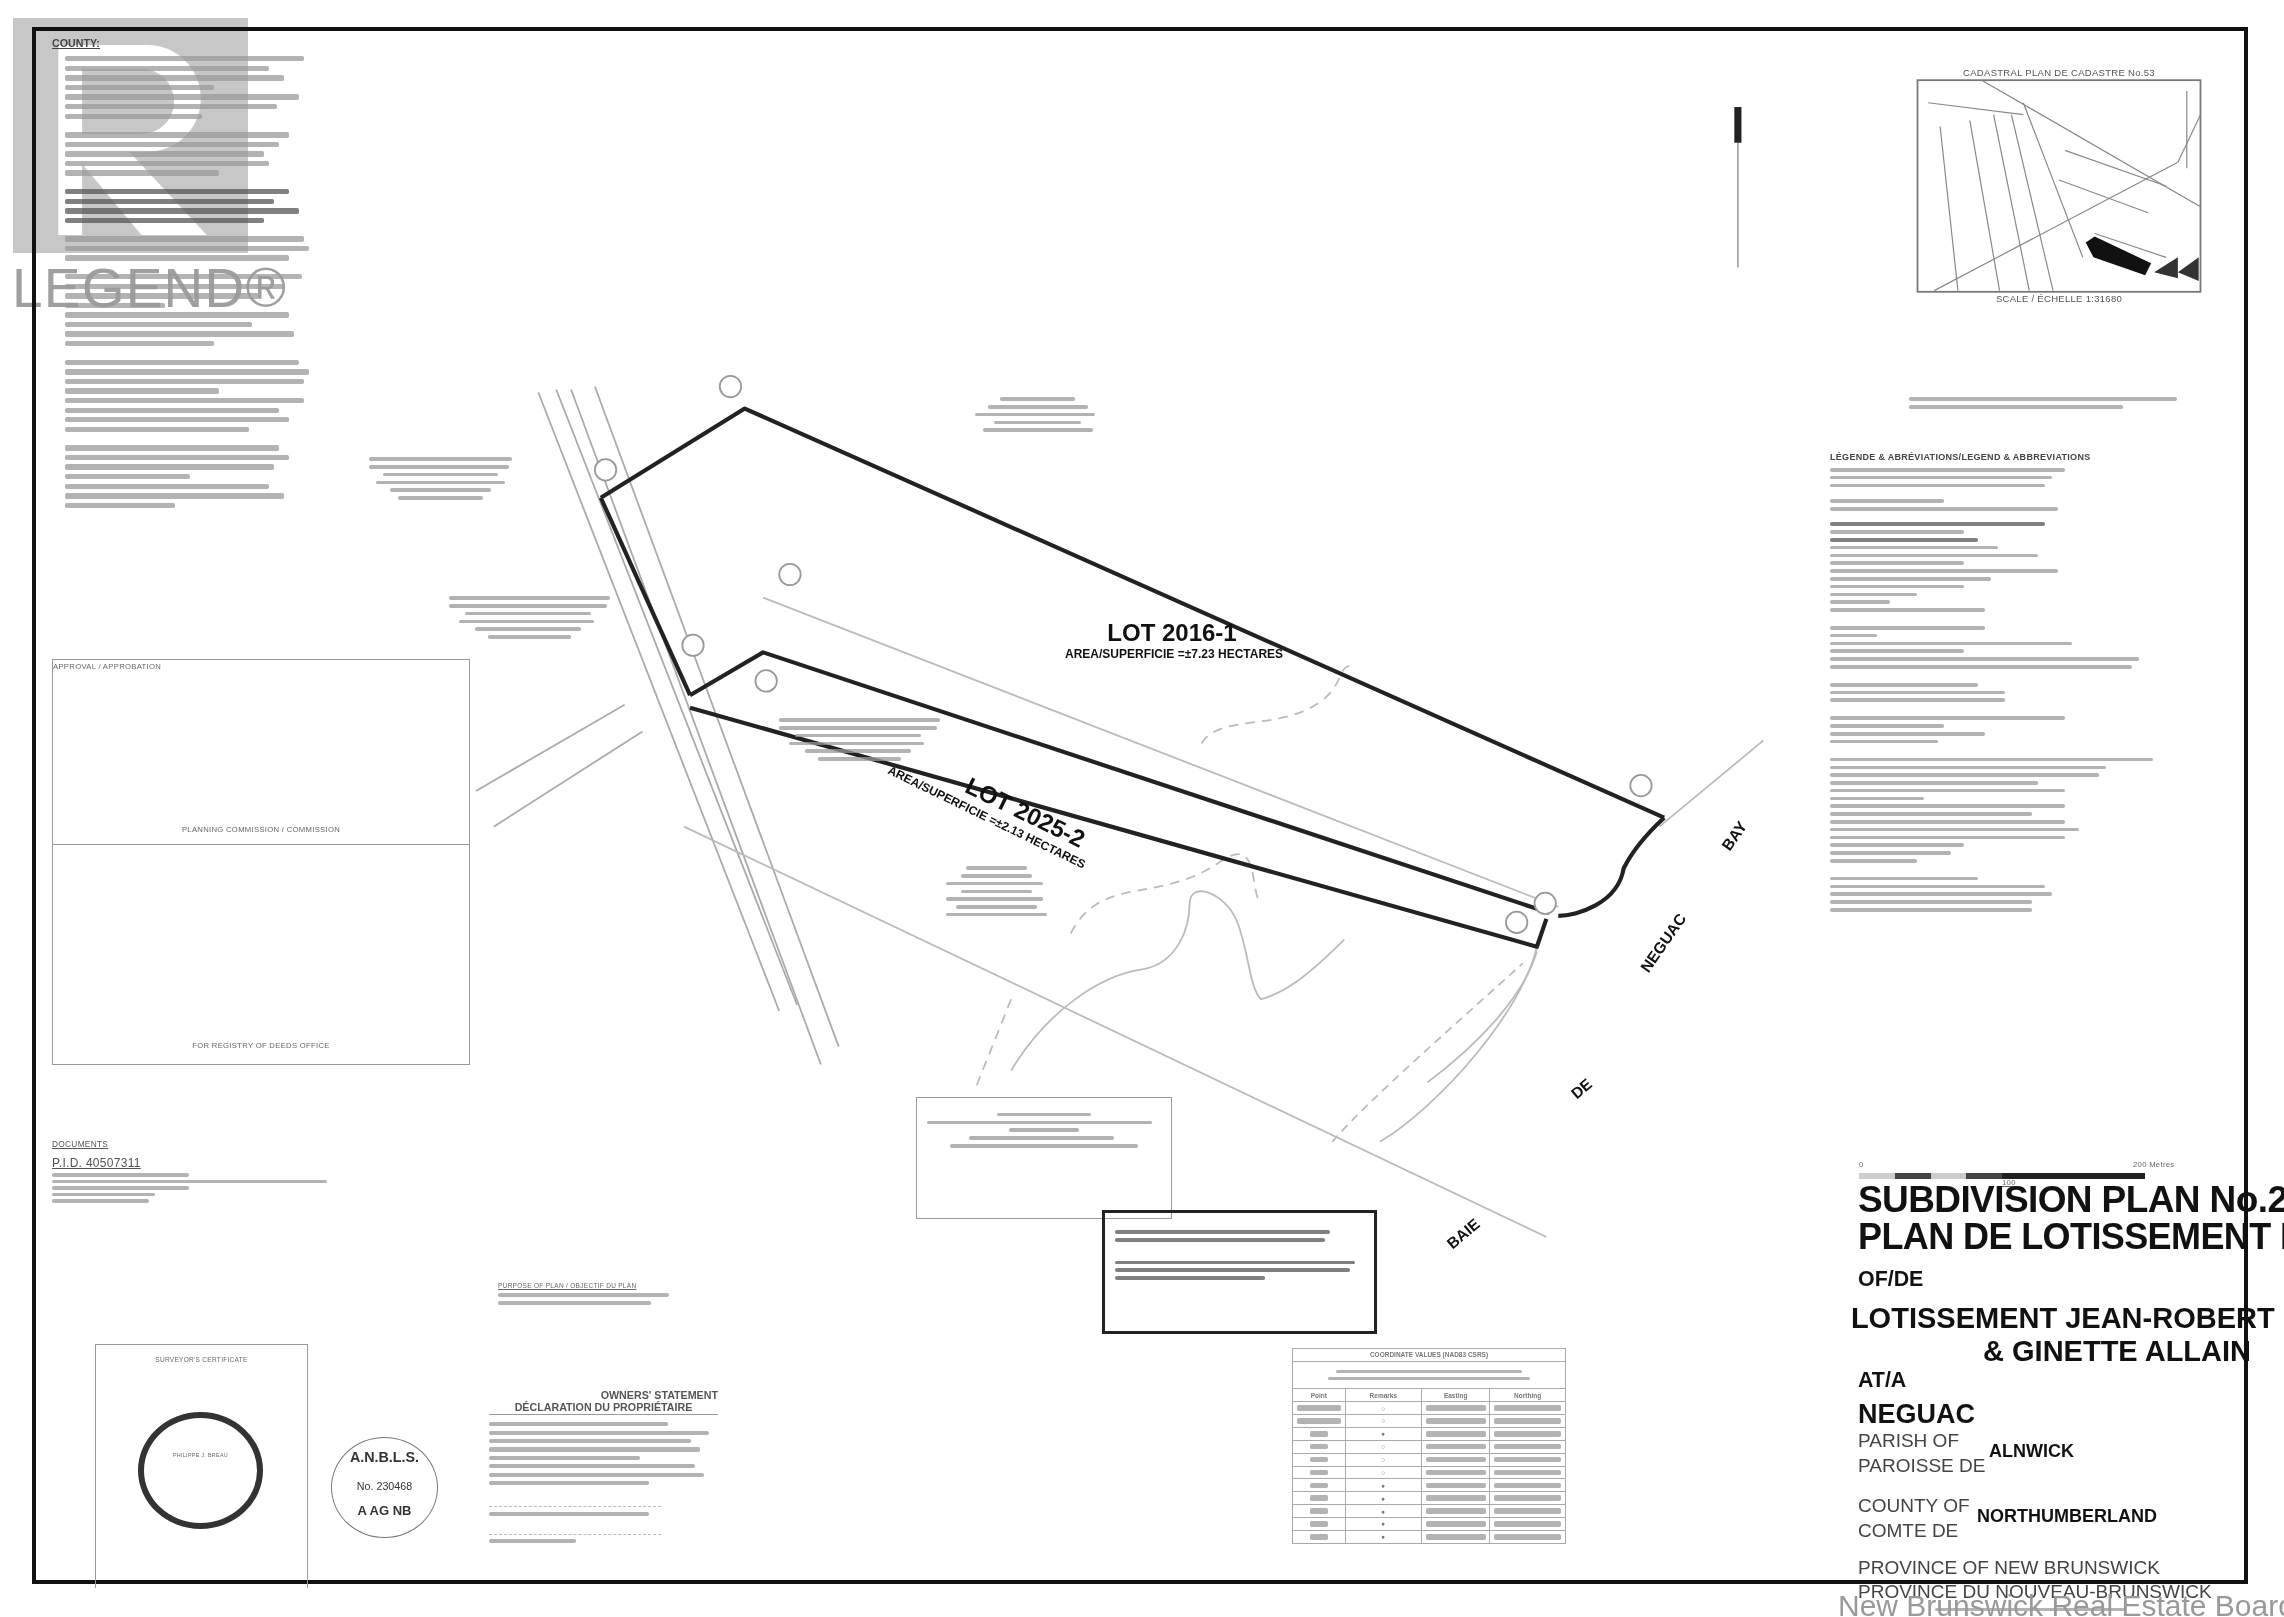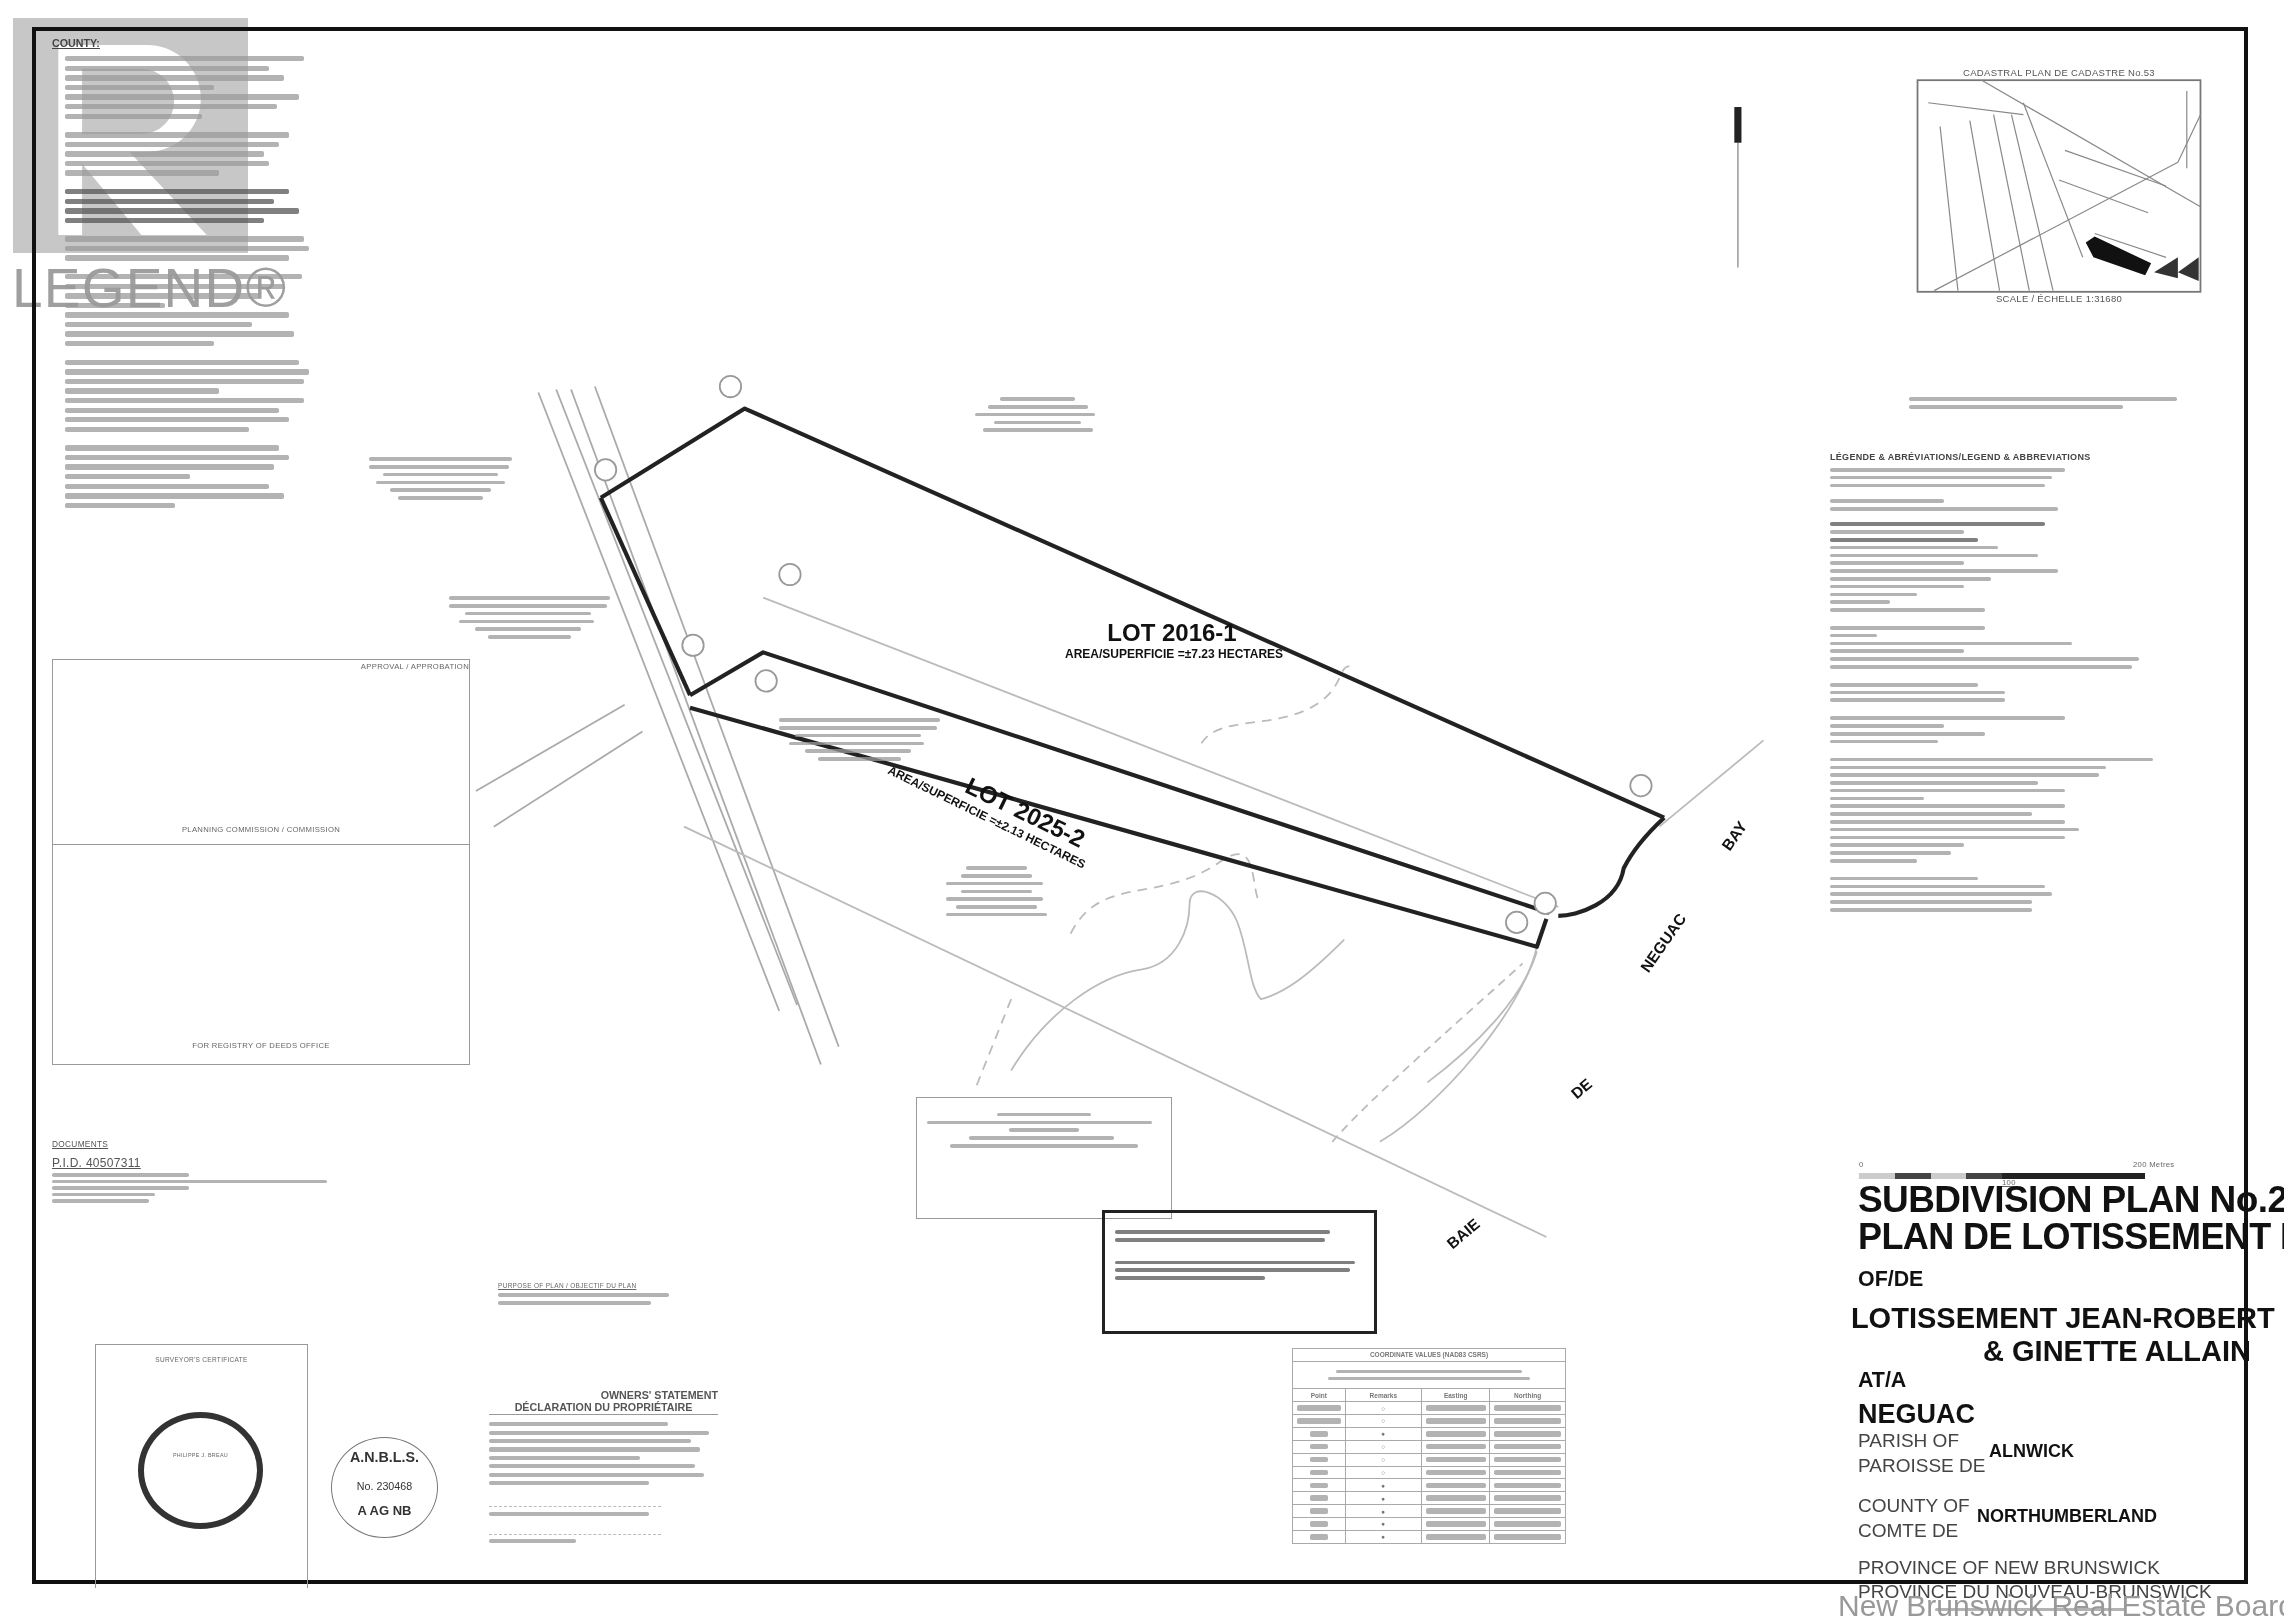--- a/index.html
+++ b/index.html
@@ -145,21 +145,21 @@
       <div class="txtline" style="width:90%"></div>
     <div class="txtline" style="width:84%"></div>
       <div class="txtline" style="width:50%"></div>
     <div class="txtline" style="width:82%"></div>
       <div class="txtline" style="width:88%"></div>
     <div class="txtline" style="width:44%"></div>
   </div>
 </div>
 
 <div class="boxed" style="left:52px; top:659px; width:418px; height:406px;">
-  <div class="tiny" style="position:absolute; top:2.4px; width:100%; text-align:right;">APPROVAL / APPROBATION</div>
+  <div class="tiny" style="position:absolute; top:2.4px; width:100%; text-align:left;">APPROVAL / APPROBATION</div>
   <div class="tiny" style="position:absolute; top:165px; width:100%; text-align:center;">PLANNING COMMISSION / COMMISSION</div>
   <div style="position:absolute; top:184px; left:0; width:100%; border-top:1.8px solid #999;"></div>
   <div class="tiny" style="position:absolute; top:381px; width:100%; text-align:center;">FOR REGISTRY OF DEEDS OFFICE</div>
 </div>
 
 <div class="abs" style="left:52px; top:1139px; width:286px;">
   <div class="tiny" style="font-size:8.3px; text-decoration:underline; color:#555;">DOCUMENTS</div>
   <div class="tiny" style="font-size:12px; margin-top:7.1px; text-decoration:underline; color:#555;">P.I.D. 40507311</div>
   <div class="txtline" style="width:48%; height:3.6px; margin:3px 0;"></div>
   <div class="txtline" style="width:96%; height:3.6px; margin:3px 0;"></div>

